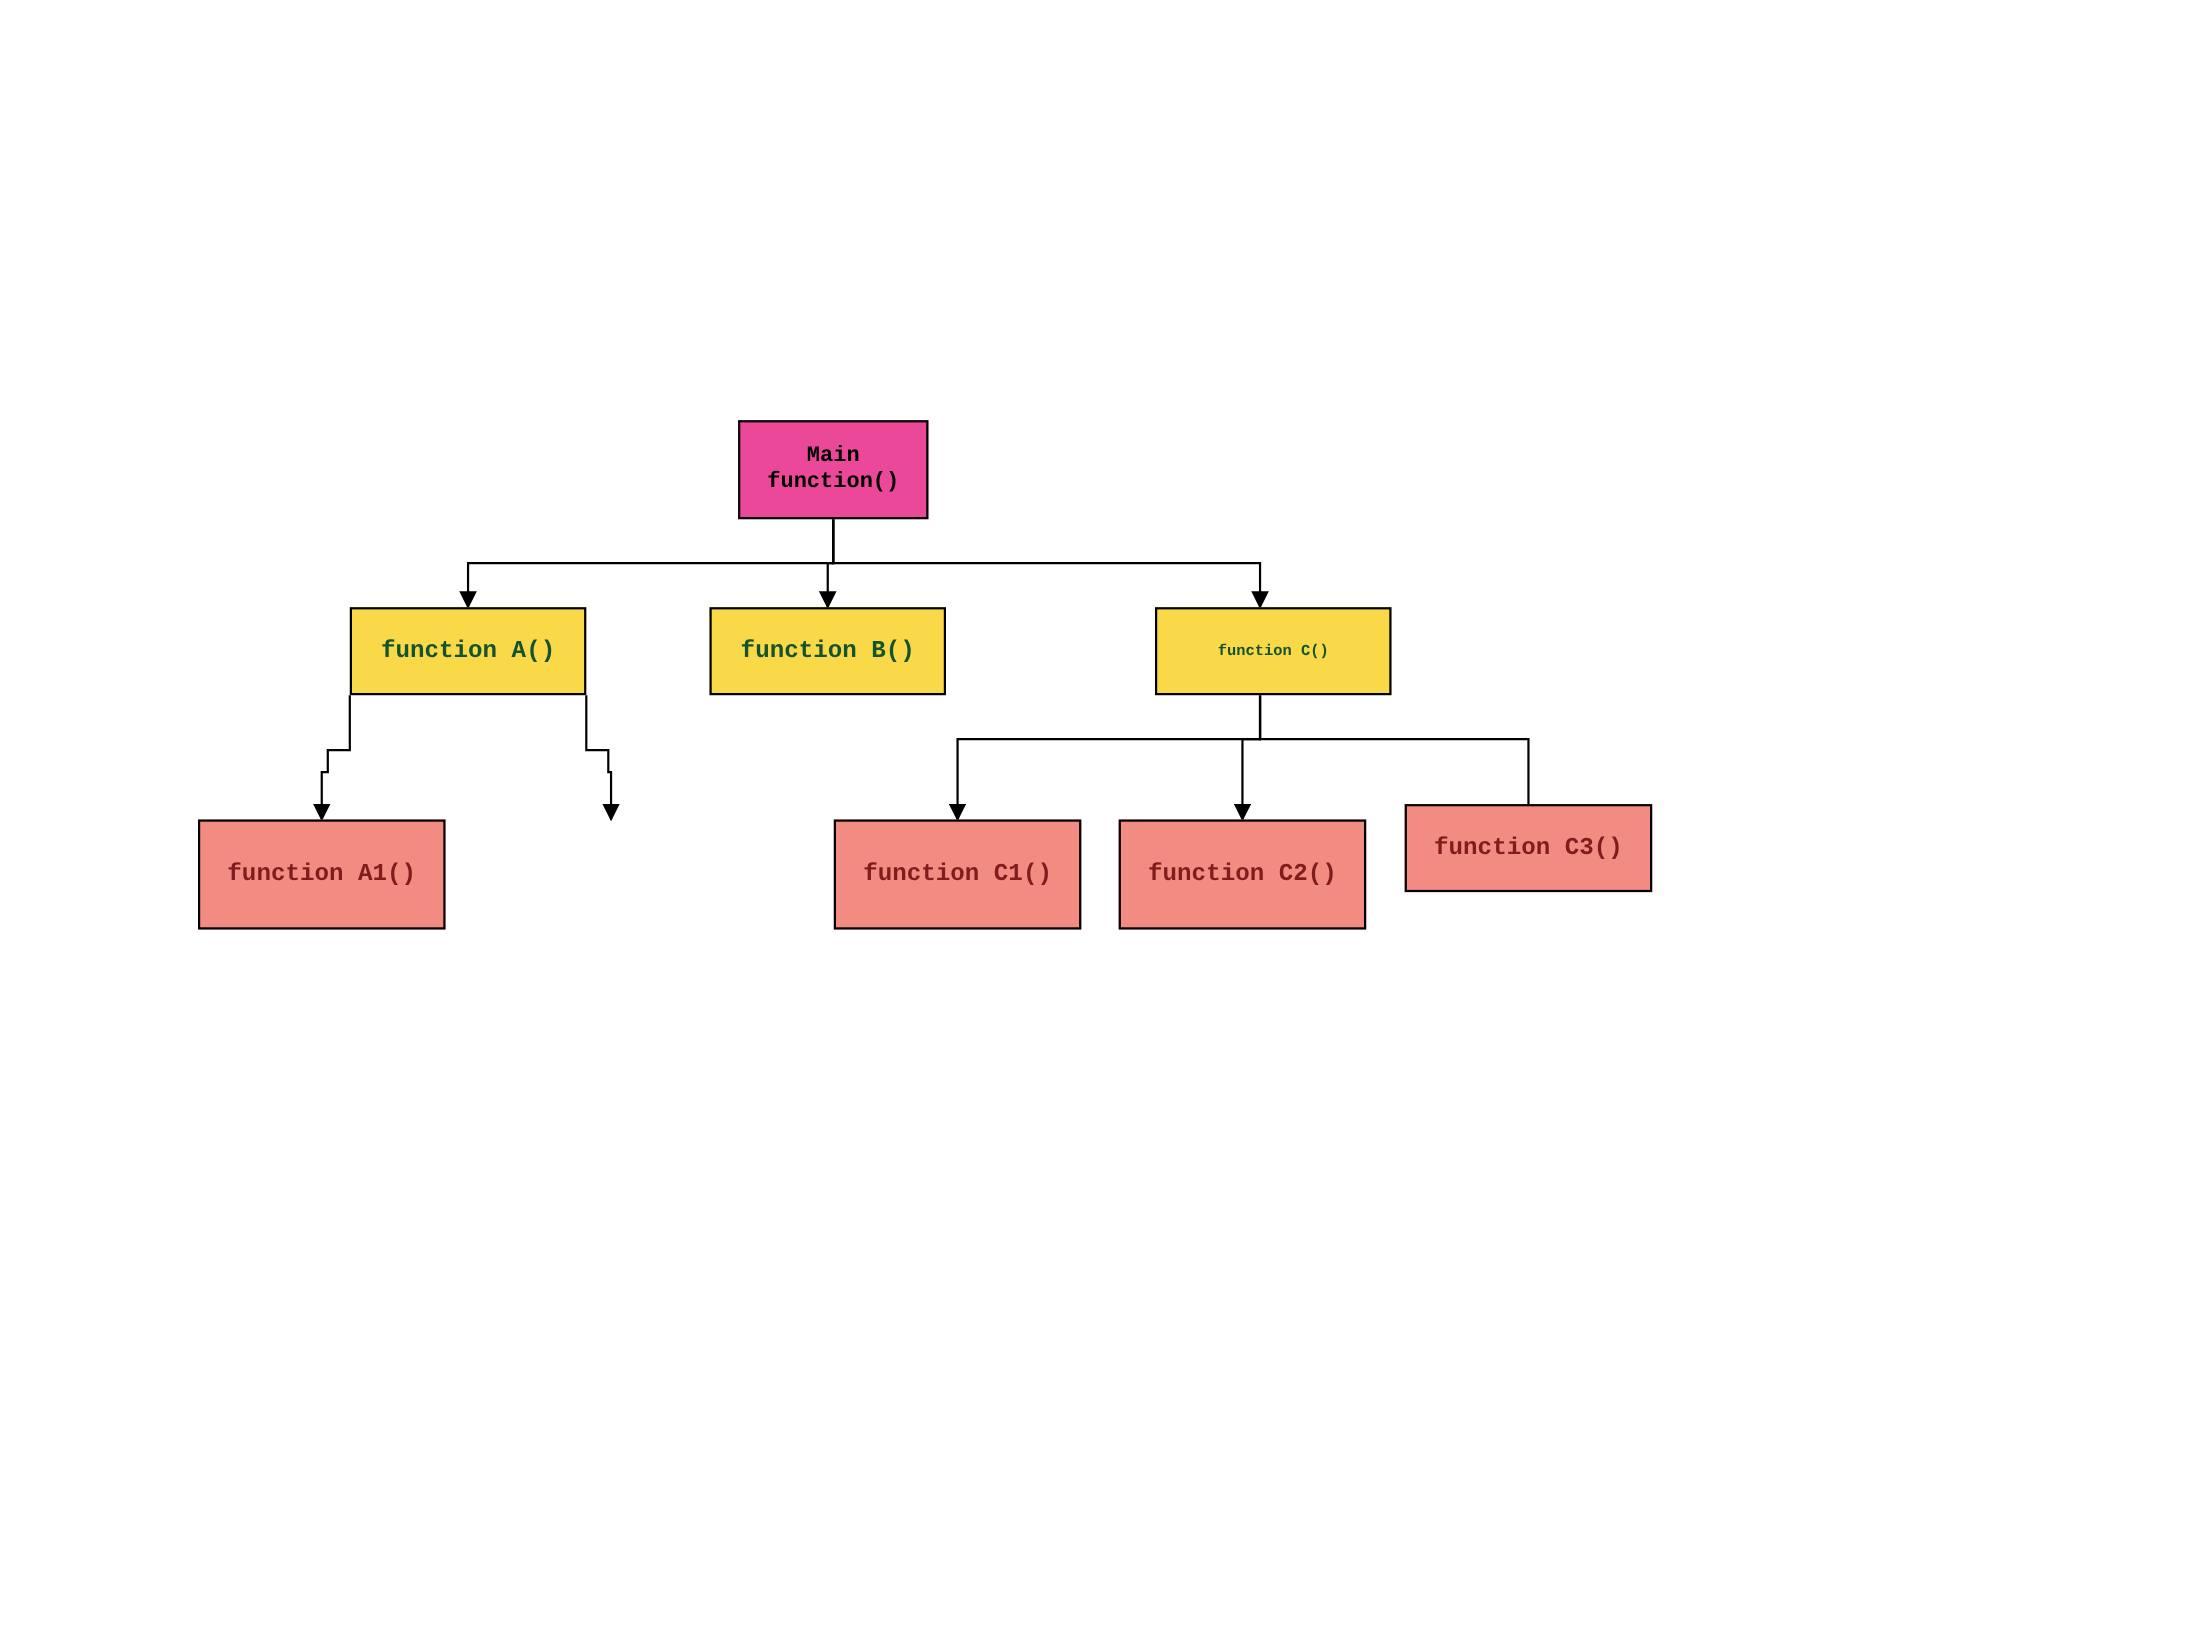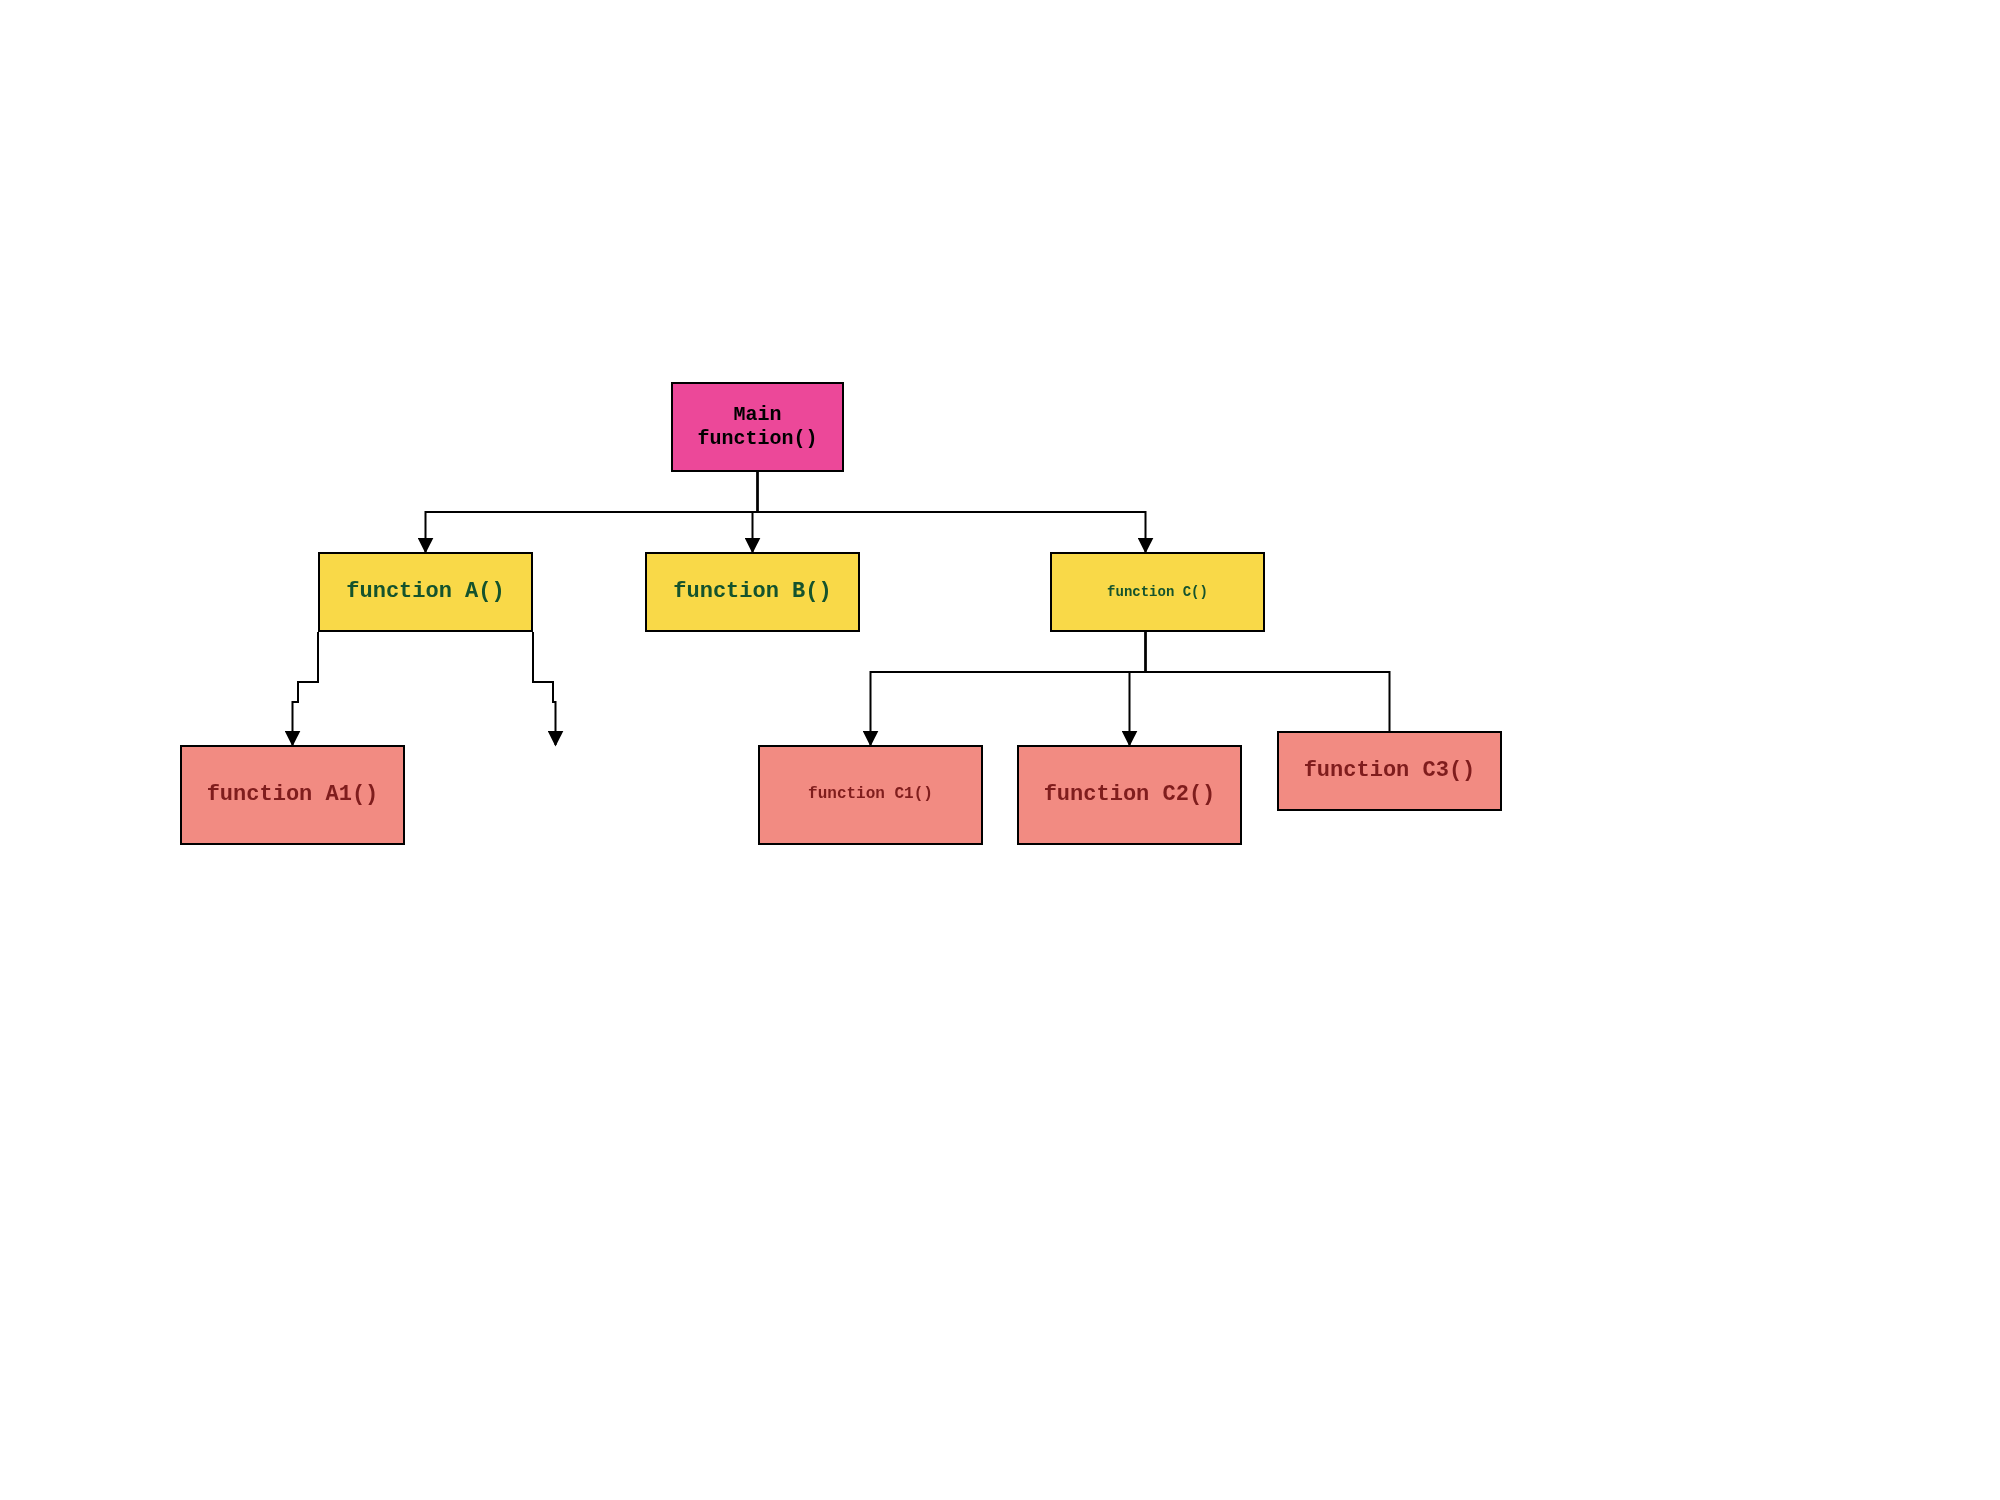--- a/index.html
+++ b/index.html
@@ -69,21 +69,21 @@
     </div>
   <div class="node yellow" style="left: 645px; top: 552px; width: 215px; height: 80px; font-size: 22px;">
       <span>function B()</span>
     </div>
   <div class="node yellow" style="left: 1038px; top: 552px; width: 215px; height: 80px; font-size: 14px; margin-left: 12px;">
       <span>function C()</span>
     </div>
   <div class="node salmon" style="left: 180px; top: 745px; width: 225px; height: 100px; font-size: 22px;">
       <span>function A1()</span>
     </div>
-  <div class="node salmon" style="left: 758px; top: 745px; width: 225px; height: 100px; font-size: 16px;">
+  <div class="node salmon" style="left: 758px; top: 745px; width: 225px; height: 100px; font-size: 22px;">
       <span>function C1()</span>
     </div>
   <div class="node salmon" style="left: 1017px; top: 745px; width: 225px; height: 100px; font-size: 22px;">
       <span>function C2()</span>
     </div>
   <div class="node salmon" style="left: 1277px; top: 731px; width: 225px; height: 80px; font-size: 22px;">
       <span>function C3()</span>
     </div>
 
 </div>

